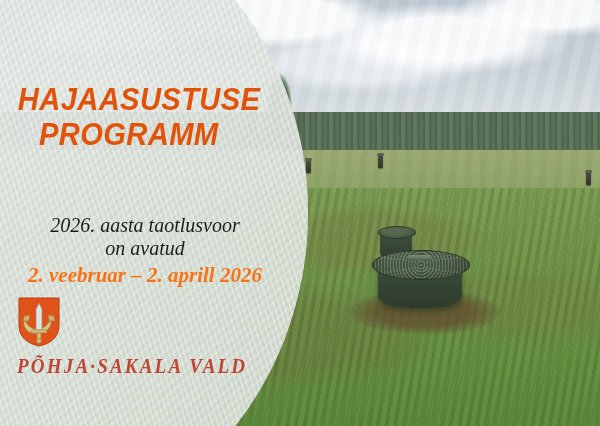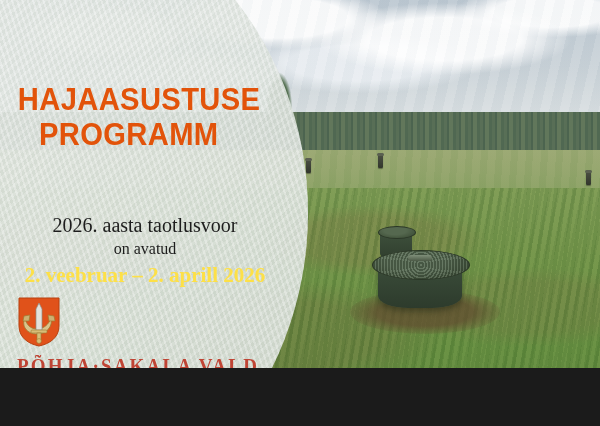--- a/index.html
+++ b/index.html
@@ -1,21 +1,22 @@
 <!DOCTYPE html>
 <html><head>
 <meta charset="utf-8">
 <style>
   html,body{margin:0;padding:0;background:#1b1b1b;}
   #poster{
     position:relative;
-    width:600px;height:368px;
+    width:600px;height:426px;
     overflow:hidden;
     font-family:"Liberation Sans", sans-serif;
     user-select:none;
+    font-style:italic;
   }
 
   
   .photo{position:absolute;inset:0;overflow:hidden;background:#8ea06e;}
 
   .sky{
     position:absolute;left:0;top:0;width:100%;height:150px;
     background:
       radial-gradient(ellipse 120px 38px at 18% 22%, rgba(255,255,255,.95) 0 45%, rgba(255,255,255,0) 72%),
       radial-gradient(ellipse 150px 42px at 46% 12%, rgba(255,255,255,.92) 0 48%, rgba(255,255,255,0) 74%),
@@ -197,22 +198,22 @@
   .headline .l1{display:block;padding-left:19px;}
   .headline .l2{display:block;text-align:center;padding-right:16px;}
 
   .body{
     position:absolute;left:0;top:214px;width:290px;
     text-align:center;
     font-family:"Liberation Serif","DejaVu Serif",serif;
     color:#1d1d1d;
   }
   .body .b1{display:block;font-size:20px;line-height:23px;}
-  .body .b2{display:block;font-size:16px;line-height:23px;}
-  .body .b3{display:block;font-size:21px;line-height:27px;font-weight:700;margin-top:2px;color:#fde047;}
+  .body .b2{display:block;font-size:20px;line-height:23px;}
+  .body .b3{display:block;font-size:21px;line-height:27px;font-weight:700;margin-top:2px;color:#f97316;}
 
   .logo{position:absolute;left:17px;top:296px;width:290px;text-align:left;}
   .crest{width:44px;height:52px;display:inline-block;}
   .logotype{
     margin-top:4px;
     font-family:"Liberation Serif","DejaVu Serif",serif;
     font-size:19px;
     font-weight:700;
     letter-spacing:2.2px;
     color:#bf4434;

